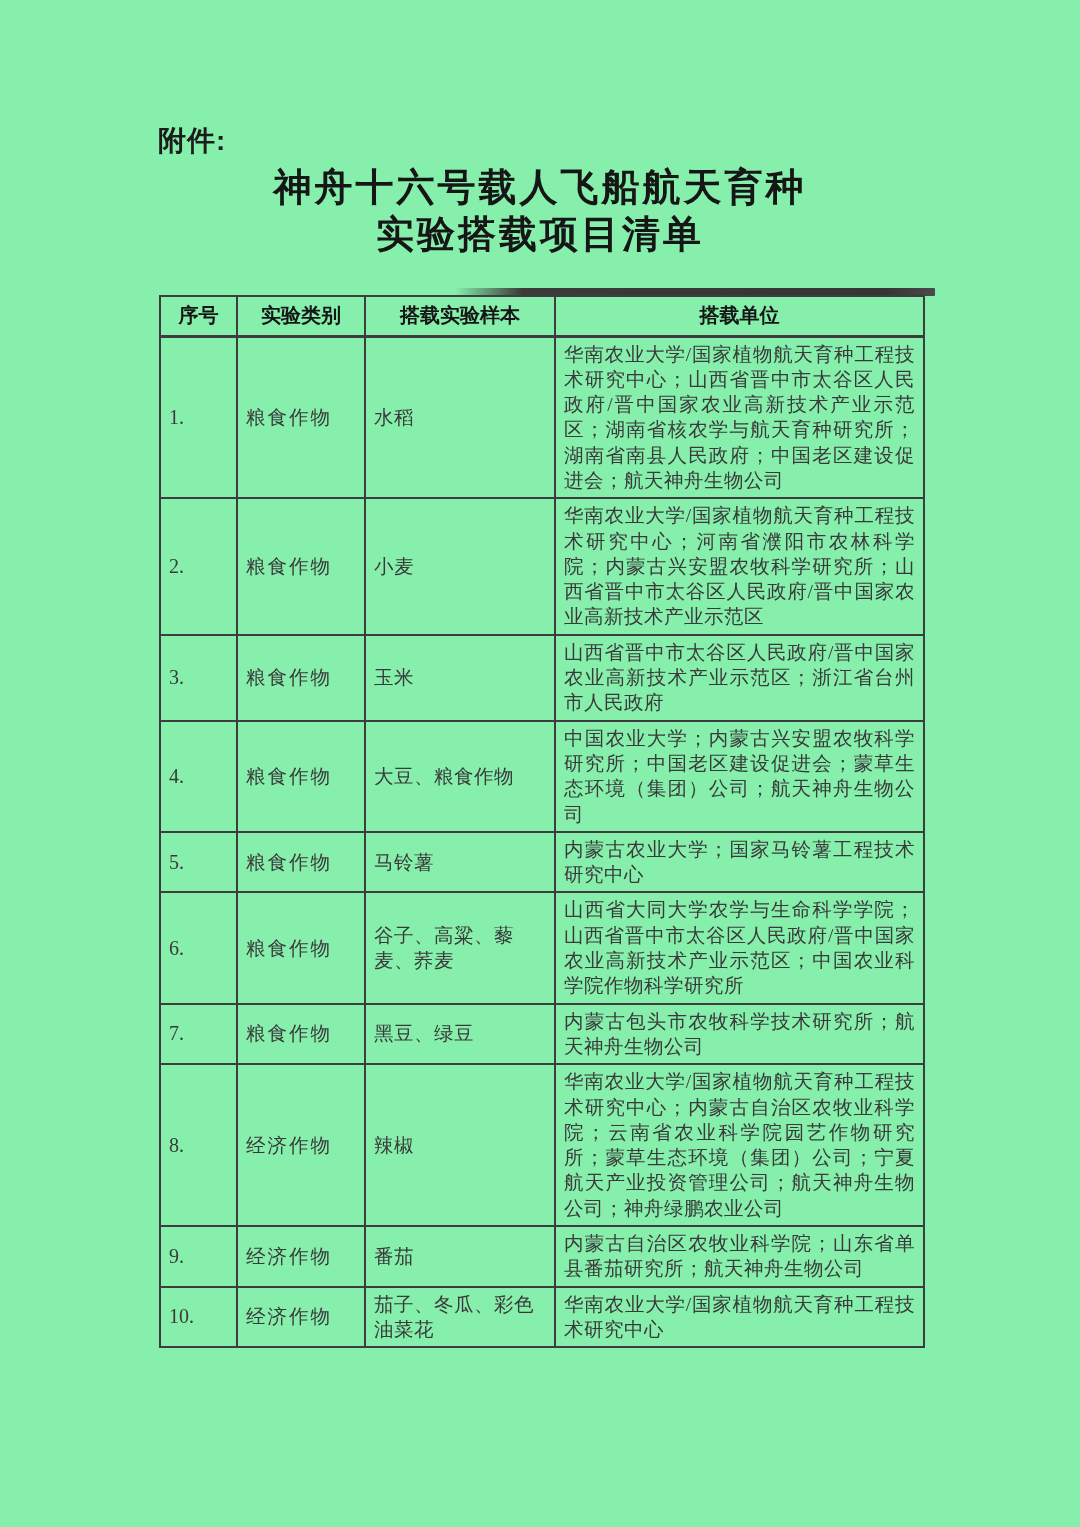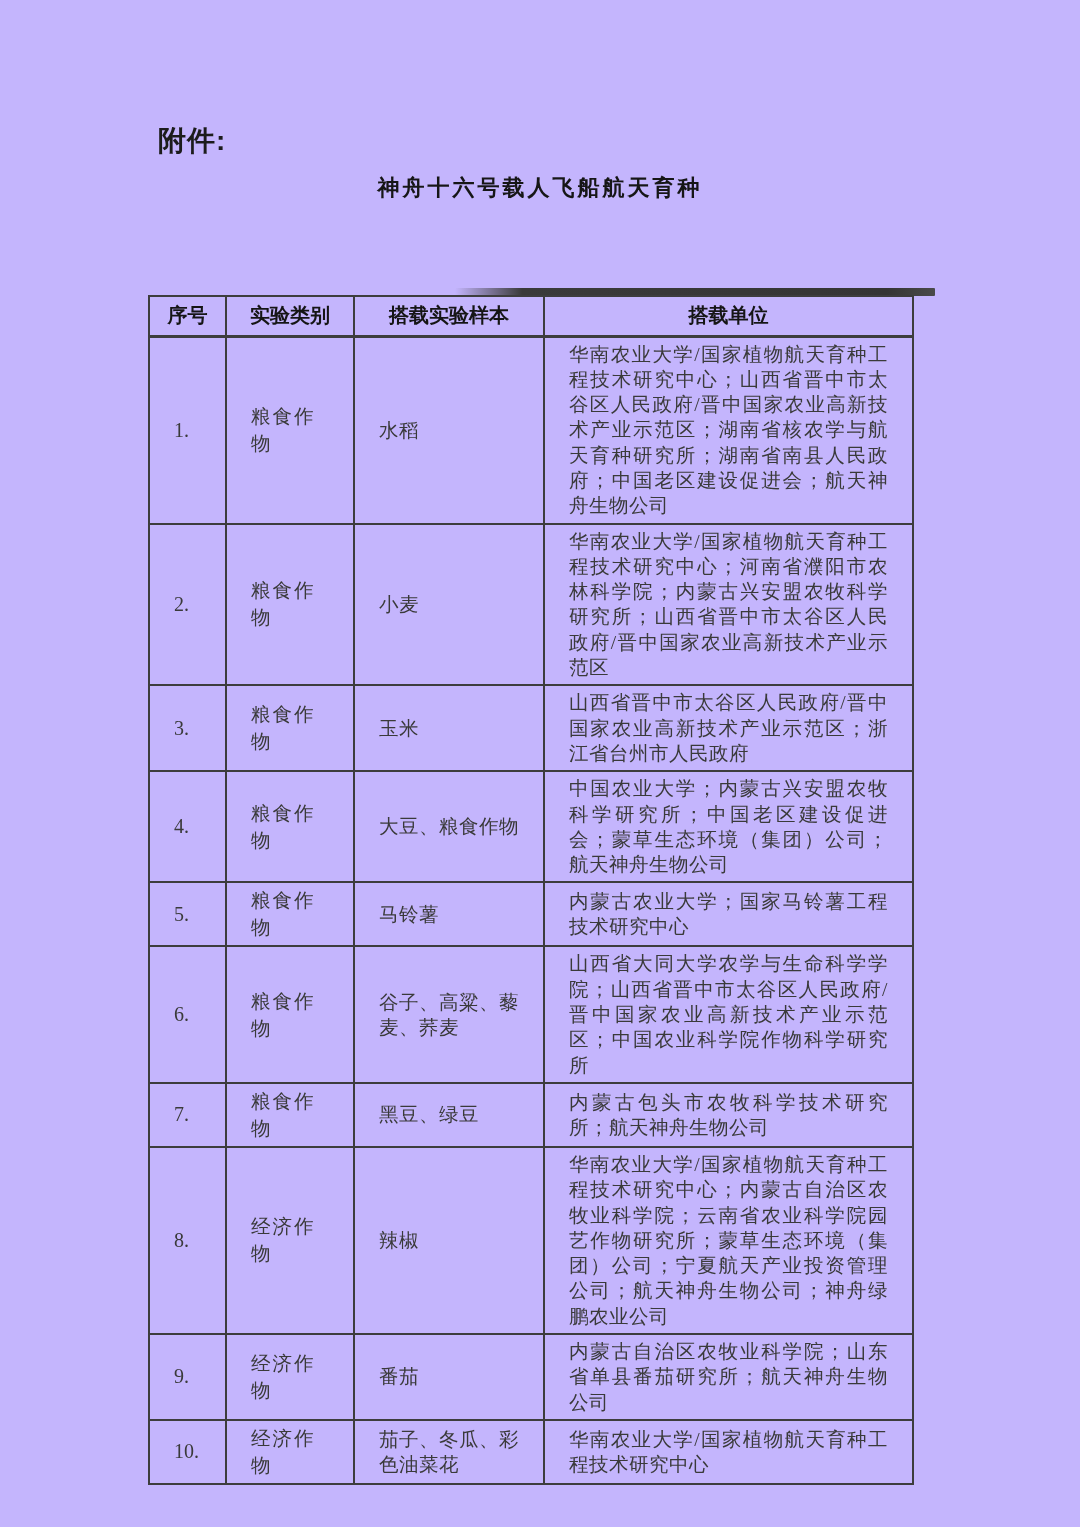--- a/index.html
+++ b/index.html
@@ -1,54 +1,54 @@
 <!DOCTYPE html>
 <html lang="zh" style="--text: #3a3a3a; --border: #3d3d3d;"><head>
 <meta charset="utf-8">
 <style>
   html,body{margin:0;padding:0;background:#ffffff;}
   .page{
     position:relative;
     width:1080px;height:1527px;
-    background:#c4b5fd;
+    background:#86efac;
     overflow:hidden;
     font-family:"Liberation Serif", serif;
     color:var(--text,#333);
   }
   
   .attachment{
     position:absolute;left:158px;top:122px;
     font-family:"Liberation Sans", sans-serif;
     font-weight:bold;font-size:28px;color:#1c1c1c;
     letter-spacing:1px;
   }
   
   .title{
     position:absolute;left:0;top:164px;width:1080px;
     text-align:center;
-    font-weight:bold;font-size:22px;line-height:47px;
+    font-weight:bold;font-size:38px;line-height:47px;
     color:#161616;letter-spacing:3px;
     font-family:"Liberation Serif", serif;
   }
   
   .band{
     position:absolute;left:455px;top:288px;width:480px;height:8px;
     background:linear-gradient(to right, rgba(58,58,58,0), #3a3a3a 14%, #353535 90%, #4a4a4a);
     border-radius:1px;
   }
   
   table.payload{
-    position:absolute;left:148px;top:295px;
+    position:absolute;left:159px;top:295px;
     width:764px;
     border-collapse:collapse;table-layout:fixed;
     font-size:19.5px;color:#3a3a3a;
   }
   table.payload th, table.payload td{
     border:2px solid var(--border,#3d3d3d);
-    padding:4px 24px;
+    padding:4px 8px;
     vertical-align:middle;
     overflow:hidden;
   }
   table.payload th{
     font-family:"Liberation Sans", sans-serif;
     font-weight:bold;font-size:20px;color:#151515;
     text-align:center;
     border-bottom-width:3px;
     padding:4px 2px;
   }
@@ -66,20 +66,21 @@
 </style>
 </head>
 <body>
 
 <div class="page">
 
   <div class="attachment">附件:</div>
 
   <div class="title">
     <div>神舟十六号载人飞船航天育种</div>
+    <div>实验搭载项目清单</div>
   </div>
 
   <div class="band"></div>
 
   <table class="payload">
     <colgroup>
       <col style="width:77px">
       <col style="width:128px">
       <col style="width:190px">
       <col style="width:369px">

